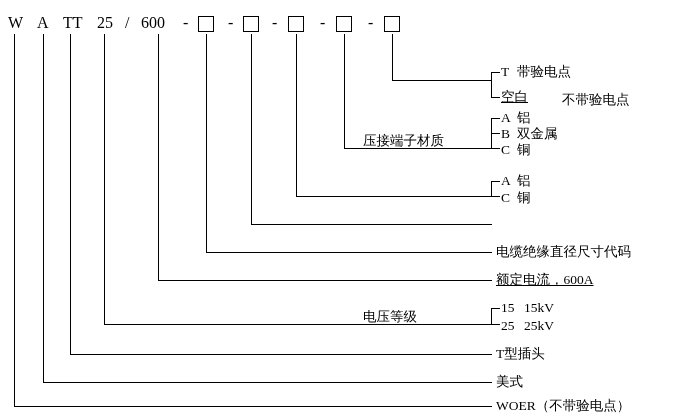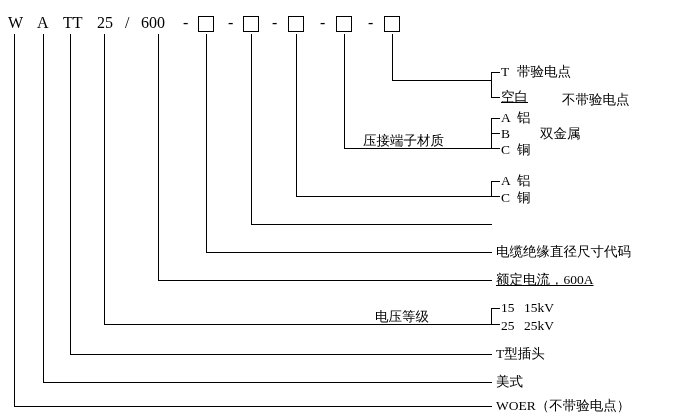--- a/index.html
+++ b/index.html
@@ -91,21 +91,21 @@
   <span class="hline" style="left:344px; top:148px; width:148px;"></span>
   <span class="vline" style="left:491px; top:118px; height:30px;"></span>
   <span class="hline" style="left:491px; top:118px; width:9px;"></span>
   <span class="hline" style="left:491px; top:133px; width:9px;"></span>
   <span class="hline" style="left:491px; top:148px; width:9px;"></span>
 
   <span class="label label-cn" style="left:363px; top:133px;">压接端子材质</span>
   <span class="label label-cn" style="left:501px; top:110px;">A</span>
   <span class="label label-cn" style="left:517px; top:110px;">铝</span>
   <span class="label label-cn" style="left:501px; top:126px;">B</span>
-  <span class="label label-cn" style="left:540px; top:126px;font-family:Liberation Serif, serif;">双金属</span>
+  <span class="label label-cn" style="left:517px; top:126px;font-family:Liberation Serif, serif;">双金属</span>
   <span class="label label-cn" style="left:501px; top:142px;">C</span>
   <span class="label label-cn" style="left:517px; top:142px;">铜</span>
 
   <span class="vline" style="left:296px; top:34px; height:162px;"></span>
   <span class="hline" style="left:296px; top:196px; width:196px;"></span>
   <span class="vline" style="left:491px; top:181px; height:15px;"></span>
   <span class="hline" style="left:491px; top:181px; width:9px;"></span>
   <span class="hline" style="left:491px; top:196px; width:9px;"></span>
 
   <span class="label label-cn" style="left:501px; top:173px;">A</span>
@@ -123,21 +123,21 @@
   <span class="vline" style="left:158px; top:34px; height:246px;"></span>
   <span class="hline" style="left:158px; top:280px; width:334px;"></span>
   <span class="label label-cn" style="left:496px; top:272px;text-decoration:underline;">额定电流，600A</span>
 
   <span class="vline" style="left:104px; top:34px; height:290px;"></span>
   <span class="hline" style="left:104px; top:324px; width:388px;"></span>
   <span class="vline" style="left:491px; top:308px; height:16px;"></span>
   <span class="hline" style="left:491px; top:308px; width:9px;"></span>
   <span class="hline" style="left:491px; top:324px; width:9px;"></span>
 
-  <span class="label label-cn" style="left:363px; top:309px;margin-left:12px;">电压等级</span>
+  <span class="label label-cn" style="left:363px; top:309px;">电压等级</span>
   <span class="label label-cn" style="left:501px; top:300px;">15</span>
   <span class="label label-cn" style="left:524px; top:300px;">15kV</span>
   <span class="label label-cn" style="left:501px; top:318px;">25</span>
   <span class="label label-cn" style="left:524px; top:318px;">25kV</span>
 
   <span class="vline" style="left:70px; top:34px; height:320px;"></span>
   <span class="hline" style="left:70px; top:354px; width:422px;"></span>
   <span class="label label-cn" style="left:496px; top:346px;">T型插头</span>
 
   <span class="vline" style="left:43px; top:34px; height:348px;"></span>

